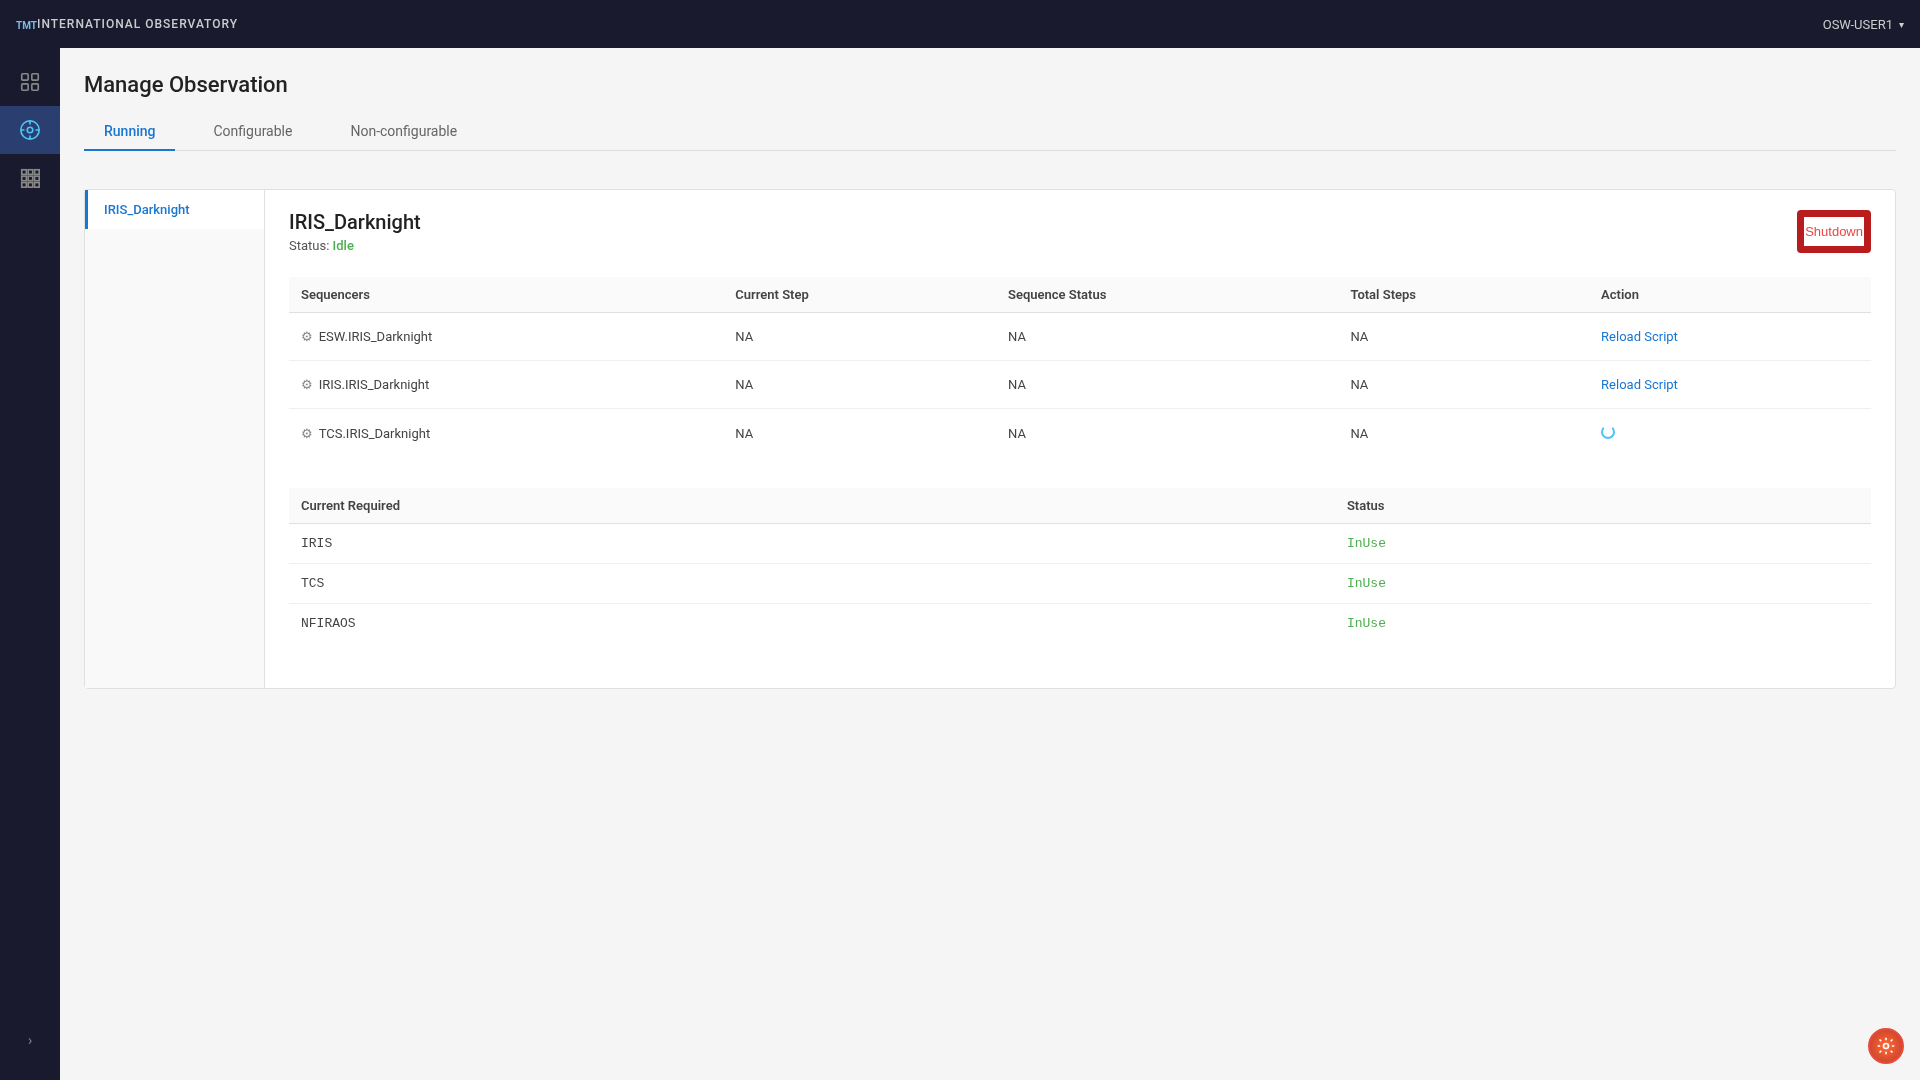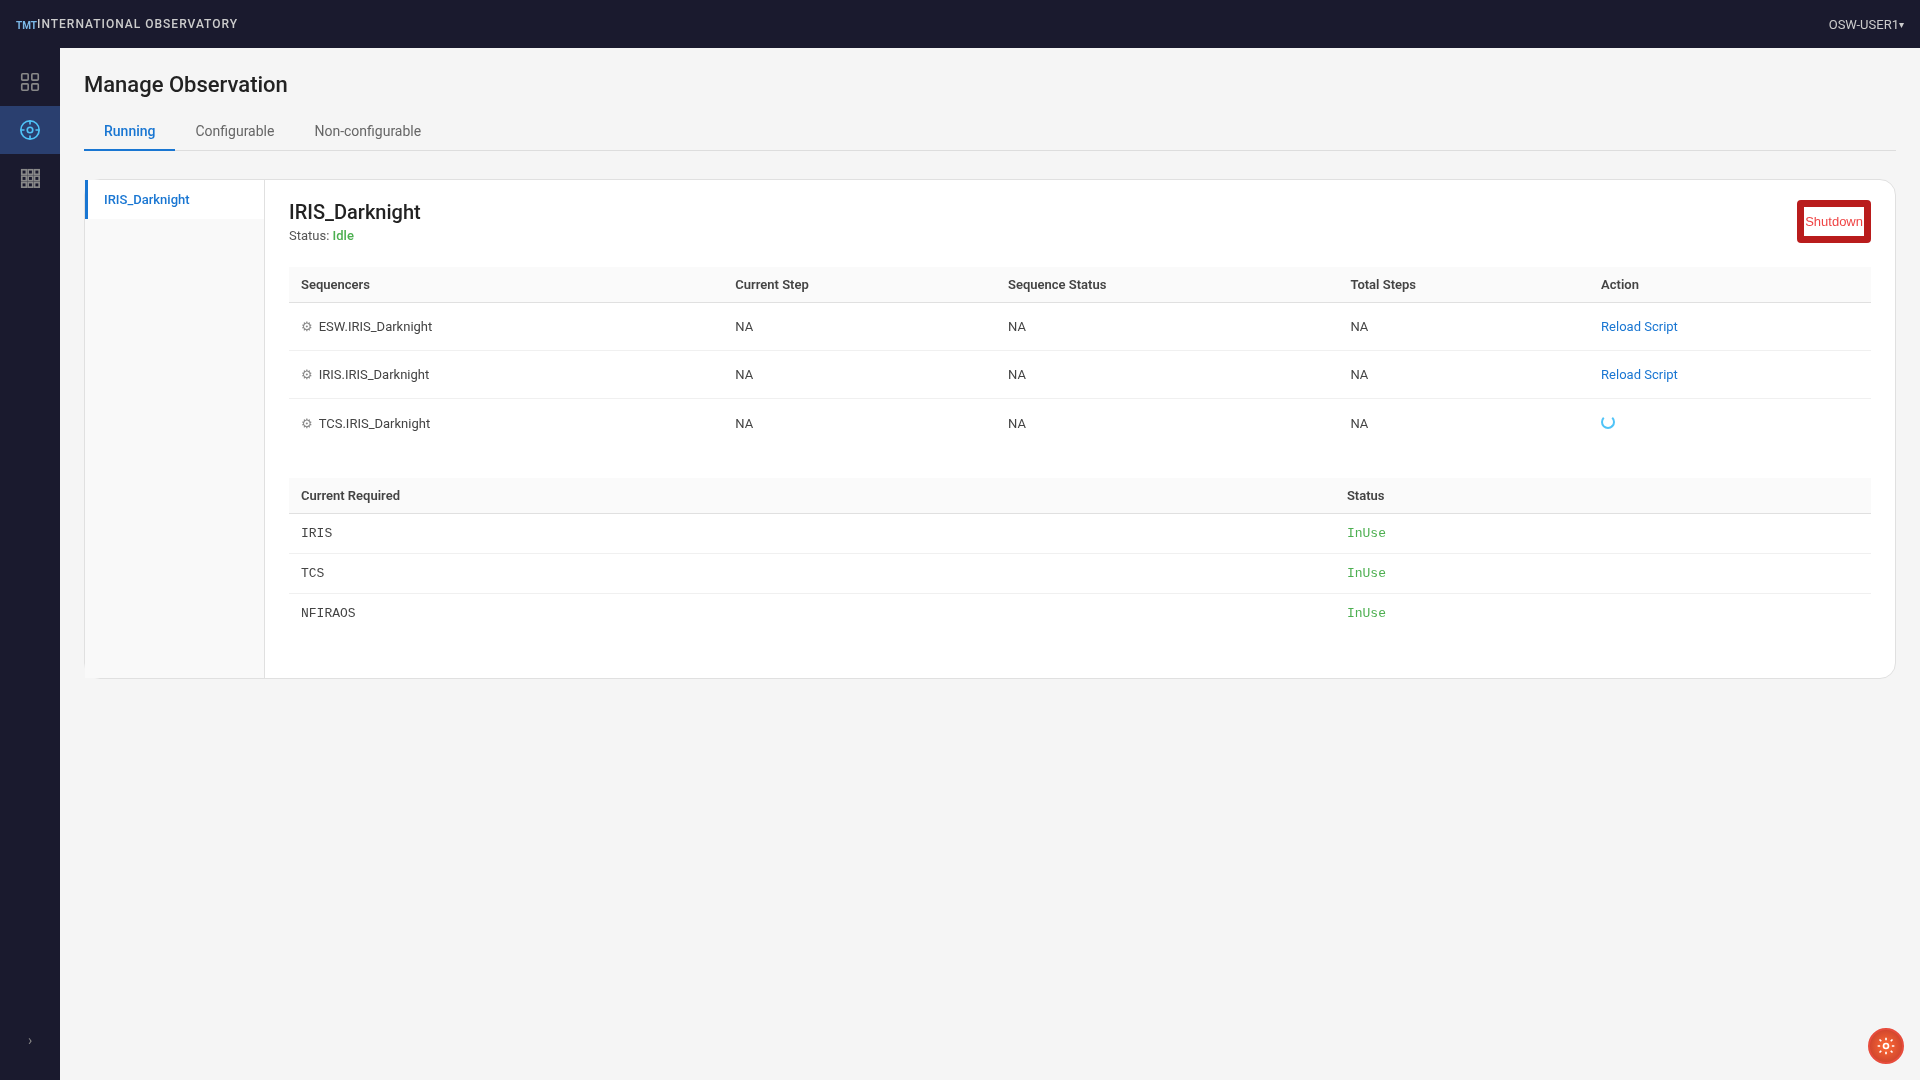--- a/index.html
+++ b/index.html
@@ -36,20 +36,21 @@
     }
     .topbar-title {
       color: #ccc;
       font-size: 12px;
       font-weight: 500;
       letter-spacing: 1px;
     }
     .topbar-right {
       display: flex;
       align-items: center;
+      gap: 6px;
       color: #ccc;
       font-size: 13px;
       cursor: pointer;
     }
     .topbar-right .chevron {
       font-size: 10px;
     }
 
     
     .sidebar {
@@ -107,43 +108,43 @@
     .page-title {
       font-size: 22px;
       font-weight: 500;
       color: #222;
       margin-bottom: 16px;
     }
 
     
     .tabs {
       display: flex;
-      gap: 0;
+      gap: 18px;
       border-bottom: 1px solid #ddd;
-      margin-bottom: 28px;
+      margin-bottom: 38px;
     }
     .tab {
       padding: 10px 20px;
       cursor: pointer;
       color: #666;
       font-size: 14px;
       border-bottom: 2px solid transparent;
       margin-bottom: -1px;
     }
     .tab.active {
       color: #1976d2;
       border-bottom: 2px solid #1976d2;
       font-weight: 500;
     }
 
     
     .content-area {
       background: #fff;
       border: 1px solid #e0e0e0;
-      border-radius: 16px;
+      border-radius: 4px;
       display: flex;
       min-height: 500px;
     }
 
     
     .sequence-list {
       width: 180px;
       border-right: 1px solid #e0e0e0;
       background: #f9f9f9;
       flex-shrink: 0;

